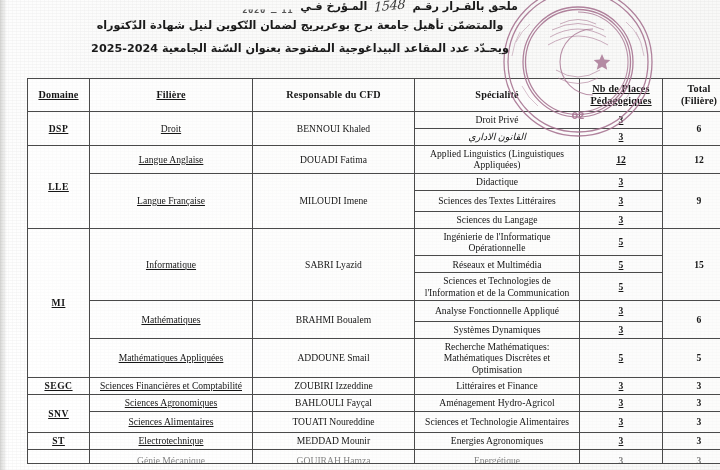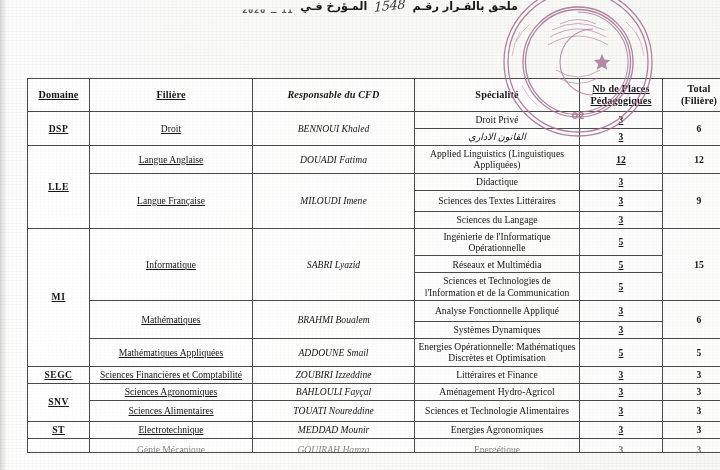--- a/index.html
+++ b/index.html
@@ -142,21 +142,21 @@
     font-weight: bold;
     font-size: 10.2px;
     height: 28px;
     letter-spacing: .15px;
   }
   
   table.grid { border: 1.6px solid #3a3a3a; }
 
   .c-domaine   { width: 55px; font-weight: bold; font-size: 10.4px; letter-spacing: .4px; text-decoration: underline; }
   .c-filiere   { width: 156px; text-decoration: underline; }
-  .c-resp      { width: 155px; font-style: italic; }
+  .c-resp      { width: 155px; }
   .c-spec      { width: 158px; margin-left: 48px; }
   .c-places    { width: 76px; font-weight: bold; font-size: 10.2px; text-decoration: underline; }
   .c-total     { width: 66px; font-weight: bold; font-size: 10.2px; }
 
   td.dom  { font-weight: bold; font-size: 10.5px; letter-spacing: .5px; }
   td.num  { font-weight: bold; font-size: 10.2px; }
   td.spec-ar {
     direction: rtl;
     font-family: "DejaVu Sans", sans-serif;
     font-size: 9px;
@@ -198,20 +198,22 @@
       <span>ملحق بالقـرار رقـم</span>
       <span class="decree-num">1548</span>
       <span>المـؤرخ فـي</span>
       <span class="date-stamp">
         <span>11</span>
         <span>ـ</span>
         <span>2020</span>
       </span>
     </div>
 
+    <div class="hline hline-2">والمتضمّن تأهيل جامعة برج بوعريريج لضمان التّكوين لنيل شهادة الدّكتوراه</div>
+    <div class="hline hline-3">ويحـدّد عدد المقاعد البيداغوجية المفتوحة بعنوان السّنة الجامعية 2024-2025</div>
   </div>
 
   <div class="seal">
     <svg viewBox="0 0 160 160" width="160" height="160" aria-hidden="true">
       <g fill="none" stroke="#a5718f" stroke-width="1.3" opacity="0.92">
         <circle cx="80" cy="80" r="74"></circle>
         <circle cx="80" cy="80" r="70"></circle>
         <circle cx="80" cy="80" r="55"></circle>
         <circle cx="80" cy="80" r="52.5"></circle>
       </g>
@@ -319,21 +321,21 @@
             <td class="c-places num">3</td>
             <td class="c-total num" rowspan="2">6</td>
           </tr>
           <tr class="rowh-1">
             <td class="c-spec">Systèmes Dynamiques</td>
             <td class="c-places num">3</td>
           </tr>
           <tr class="rowh-3">
             <td class="c-filiere">Mathématiques Appliquées</td>
             <td class="c-resp">ADDOUNE Smail</td>
-            <td class="c-spec">Energies Opérationnelle: Mathématiques Discrètes et Optimisation</td>
+            <td class="c-spec">Recherche Mathématiques: Mathématiques Discrètes et Optimisation</td>
             <td class="c-places num">5</td>
             <td class="c-total num">5</td>
           </tr>
           <tr class="rowh-1">
             <td class="c-domaine dom">SEGC</td>
             <td class="c-filiere">Sciences Financières et Comptabilité</td>
             <td class="c-resp">ZOUBIRI Izzeddine</td>
             <td class="c-spec">Littéraires et Finance</td>
             <td class="c-places num">3</td>
             <td class="c-total num">3</td>

